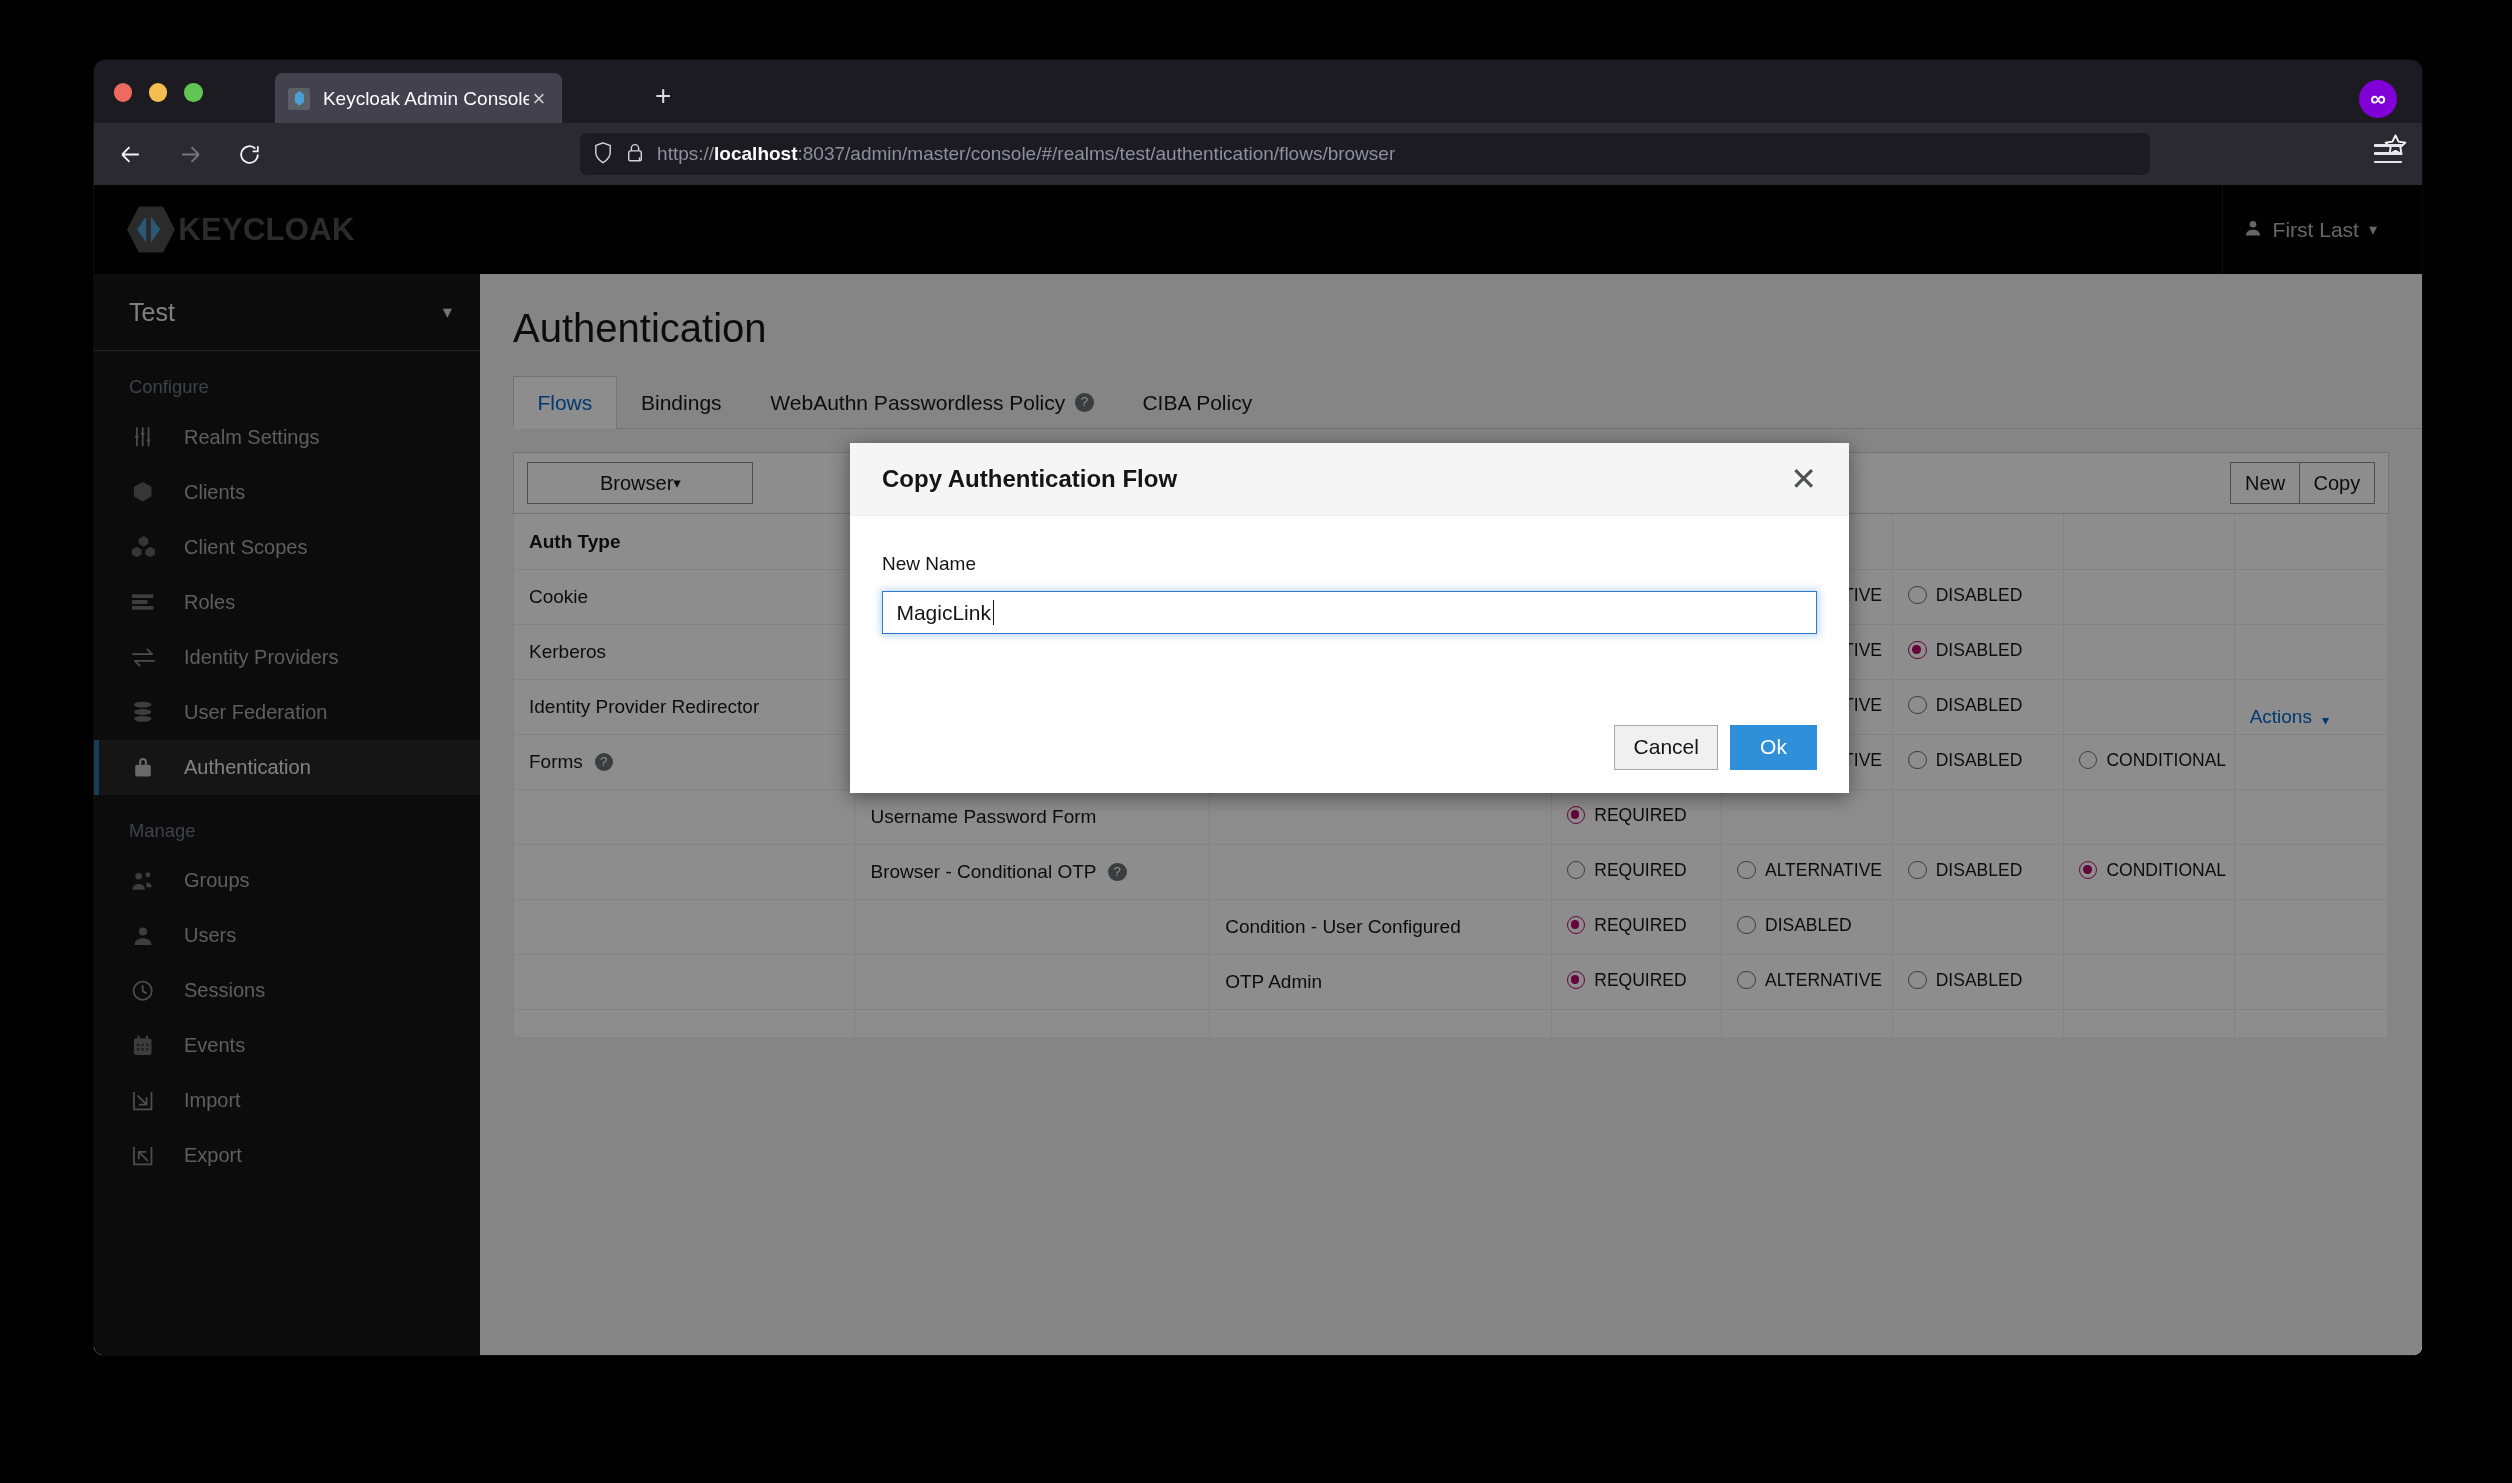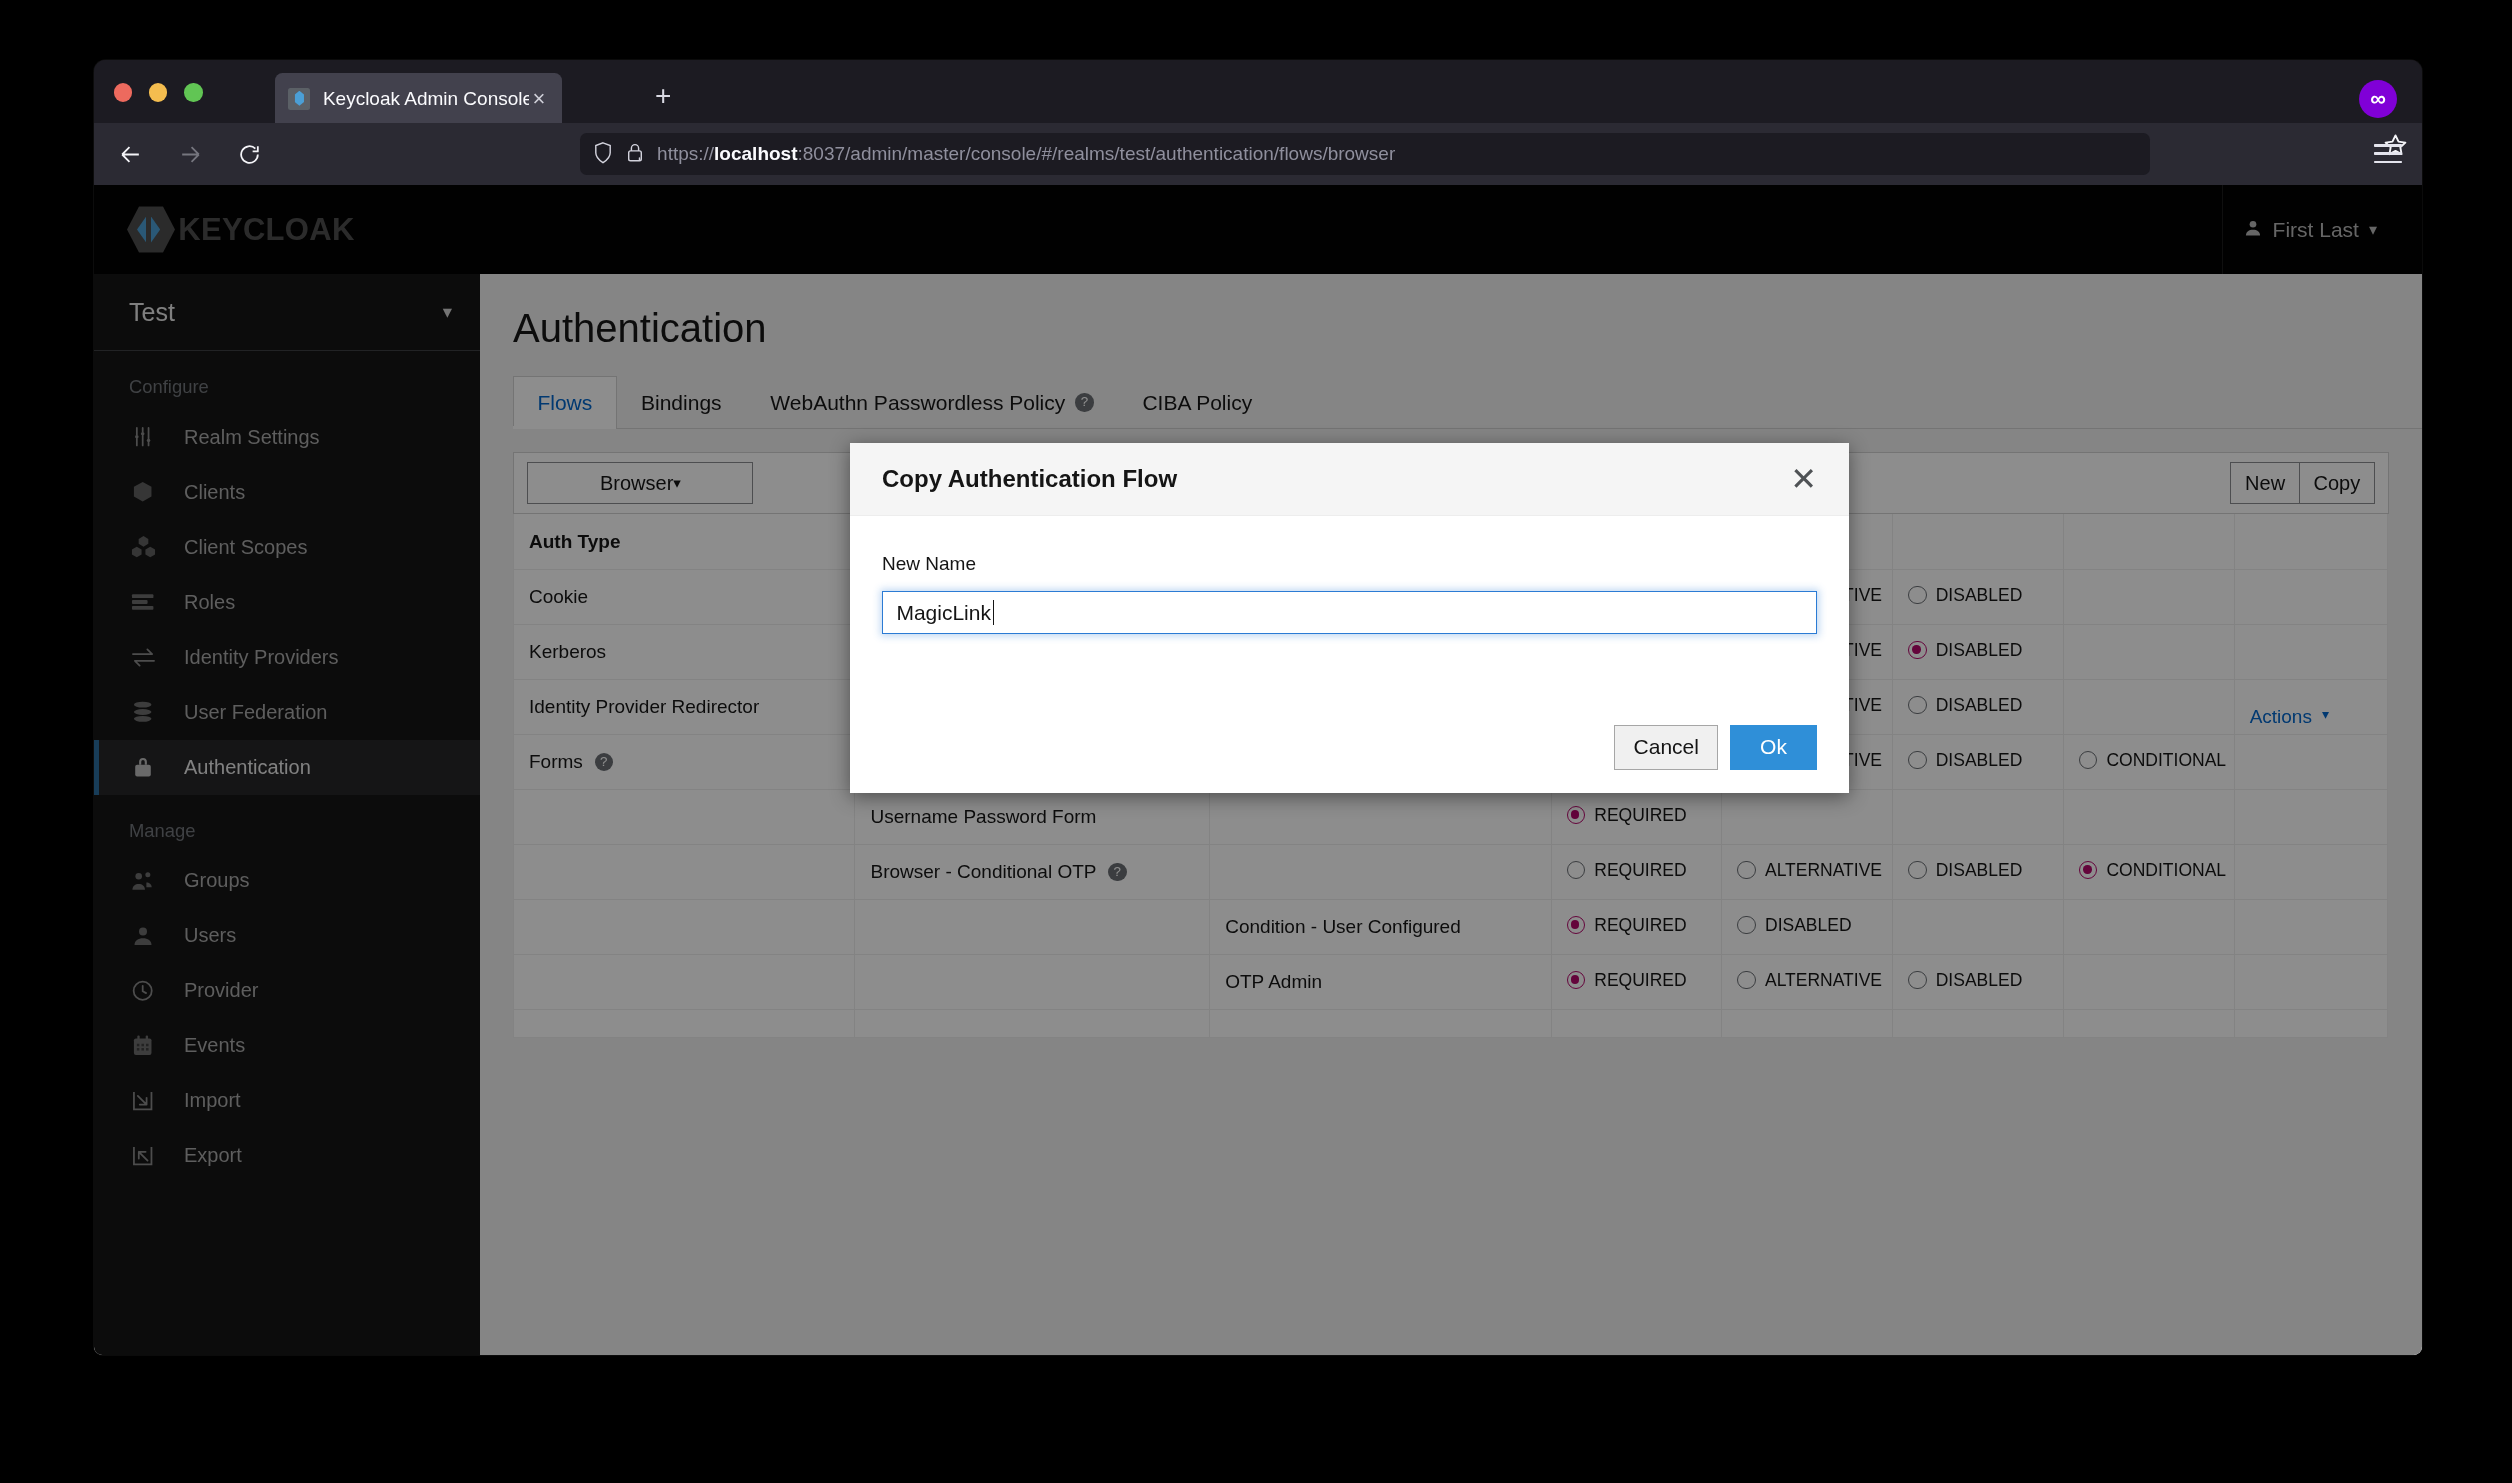--- a/index.html
+++ b/index.html
@@ -326,21 +326,21 @@
   }
   .rd.on { border-color: #b5076b; }
   .rd.on::after {
     content:""; position: absolute; left: 3.3px; top: 3.3px;
     width: 8.4px; height: 8.4px; border-radius: 50%;
     background: #b5076b;
   }
   .cell-label { display: inline-flex; align-items: center; gap: 11.7px; }
   .actions-link {
     color: #06c; font-size: 19px;
-    display: inline-flex; align-items: flex-start; gap: 10px; margin-top: 21px;
+    display: inline-flex; align-items: flex-end; gap: 10px; margin-top: 21px;
   }
   .actions-link .chev { font-size: 14px; }
 
   
   #backdrop {
     position: absolute; left: 0; top: 0; right: 0; bottom: 0;
     background: rgba(3,3,3,.45);
     z-index: 50;
   }
 
@@ -589,21 +589,21 @@
           <span>Users</span>
         </div>
 
         <div class="nav-item">
           <span class="ico">
             <svg width="23.4" height="23.4" viewBox="0 0 24 24" fill="none" stroke="#8a8a8a" stroke-width="1.8">
               <circle cx="12" cy="12" r="9.3"></circle>
               <path d="M12 7v5.5l3.5 2" stroke-linecap="round"></path>
             </svg>
           </span>
-          <span>Provider</span>
+          <span>Sessions</span>
         </div>
 
         <div class="nav-item">
           <span class="ico">
             <svg width="23.4" height="23.4" viewBox="0 0 24 24" fill="#6e6e6e">
               <rect x="3" y="4.5" width="18" height="17" rx="2"></rect>
               <rect x="6.5" y="1.5" width="2.4" height="5" rx="1"></rect>
               <rect x="15.1" y="1.5" width="2.4" height="5" rx="1"></rect>
               <g fill="#151515" opacity=".55">
                 <rect x="6" y="10" width="2.6" height="2.6"></rect>

